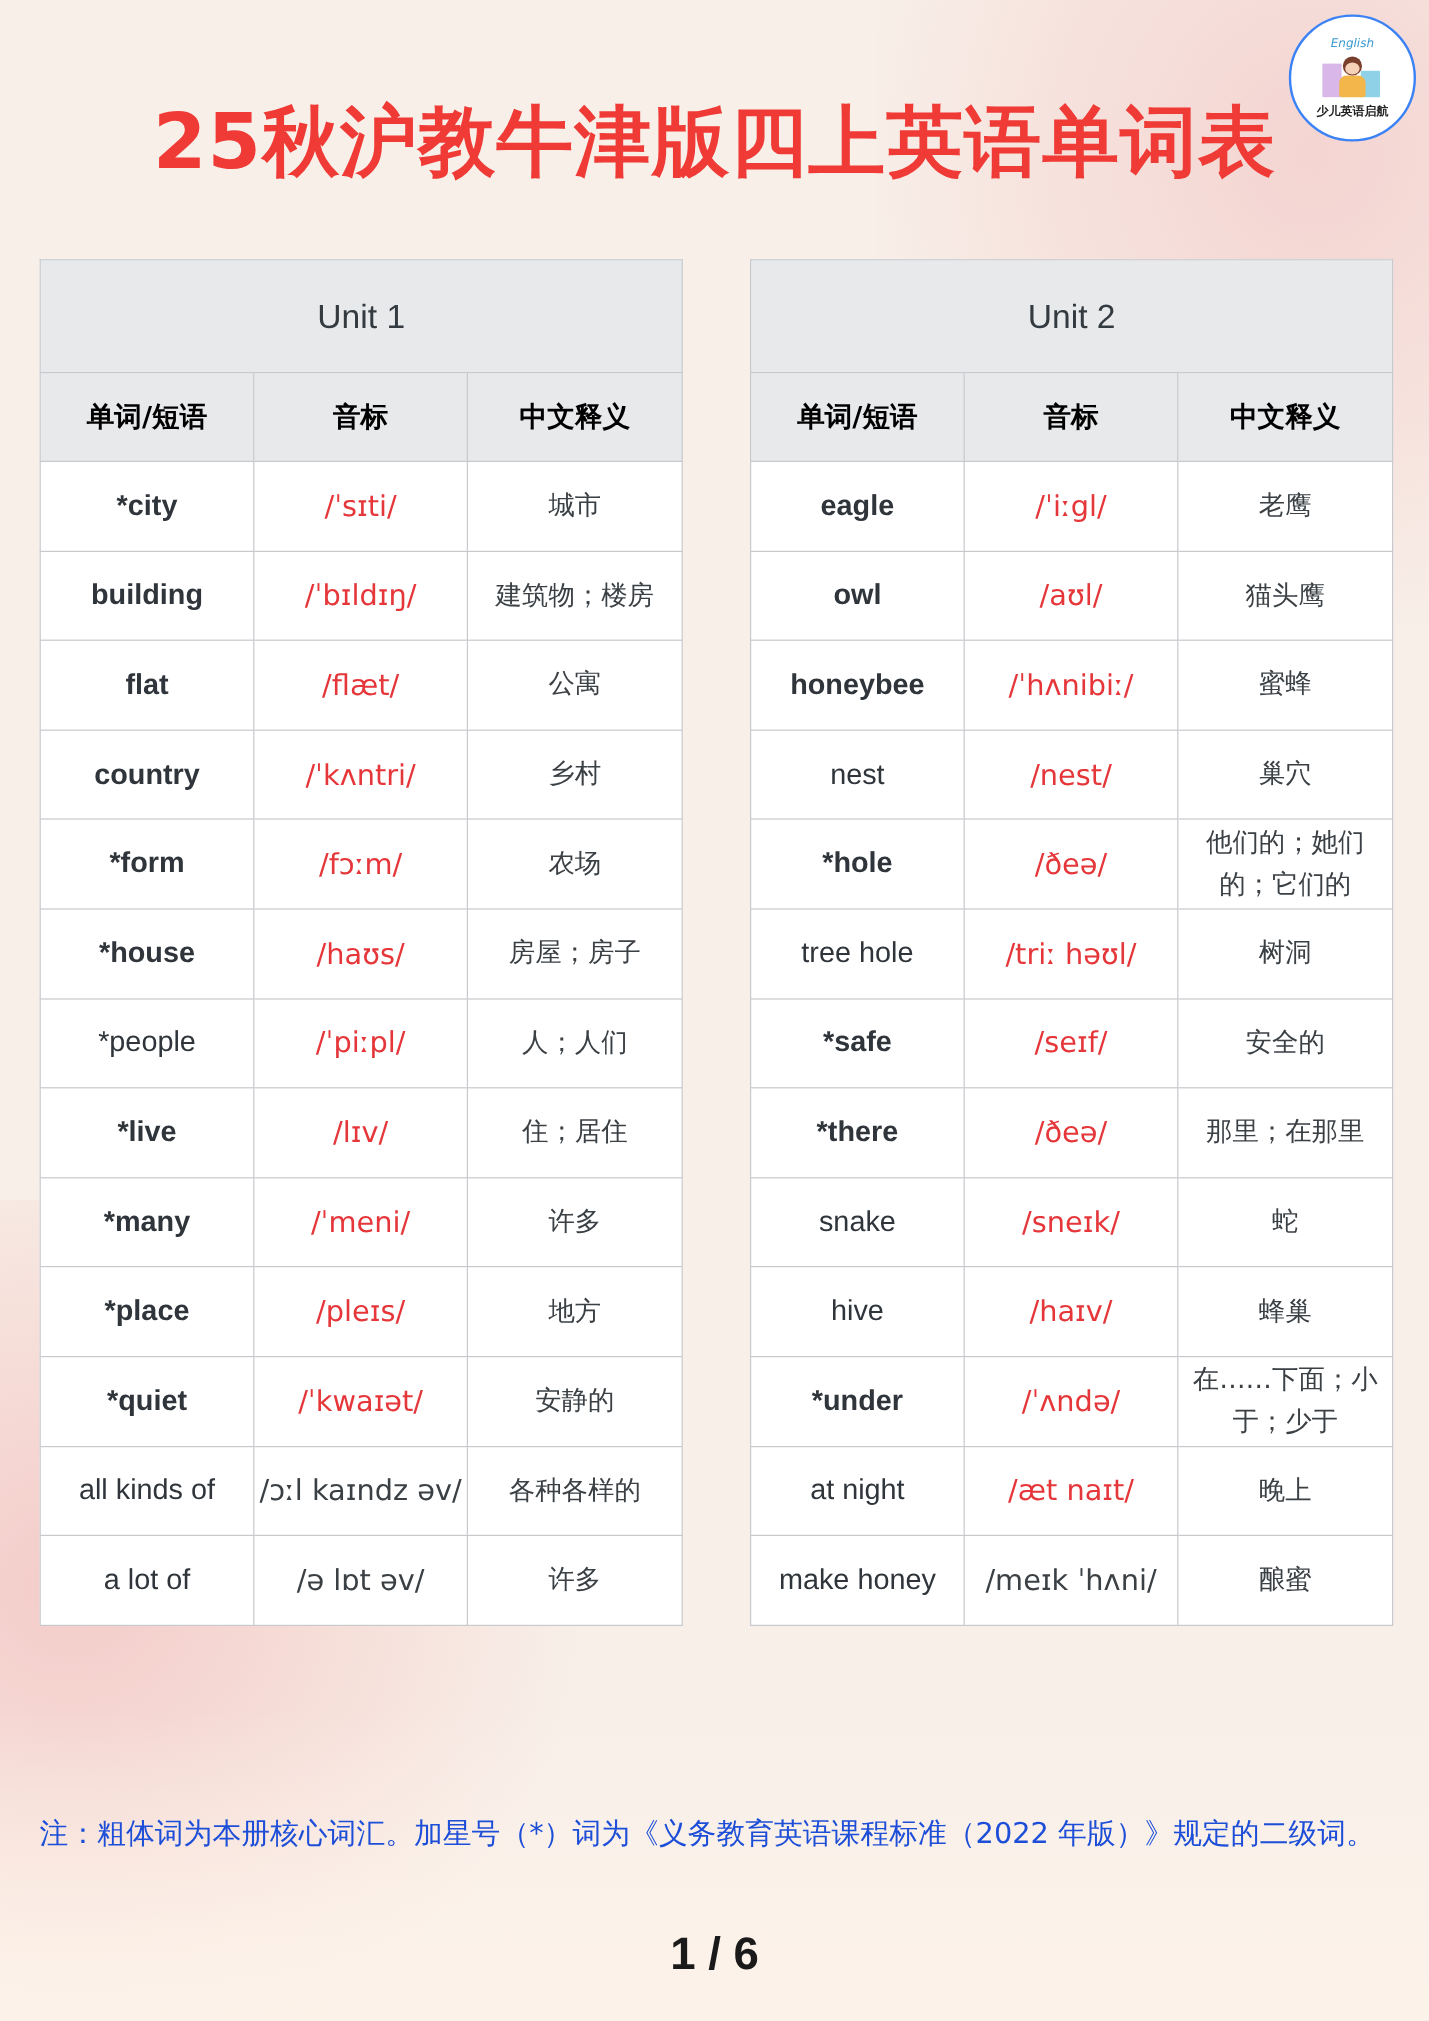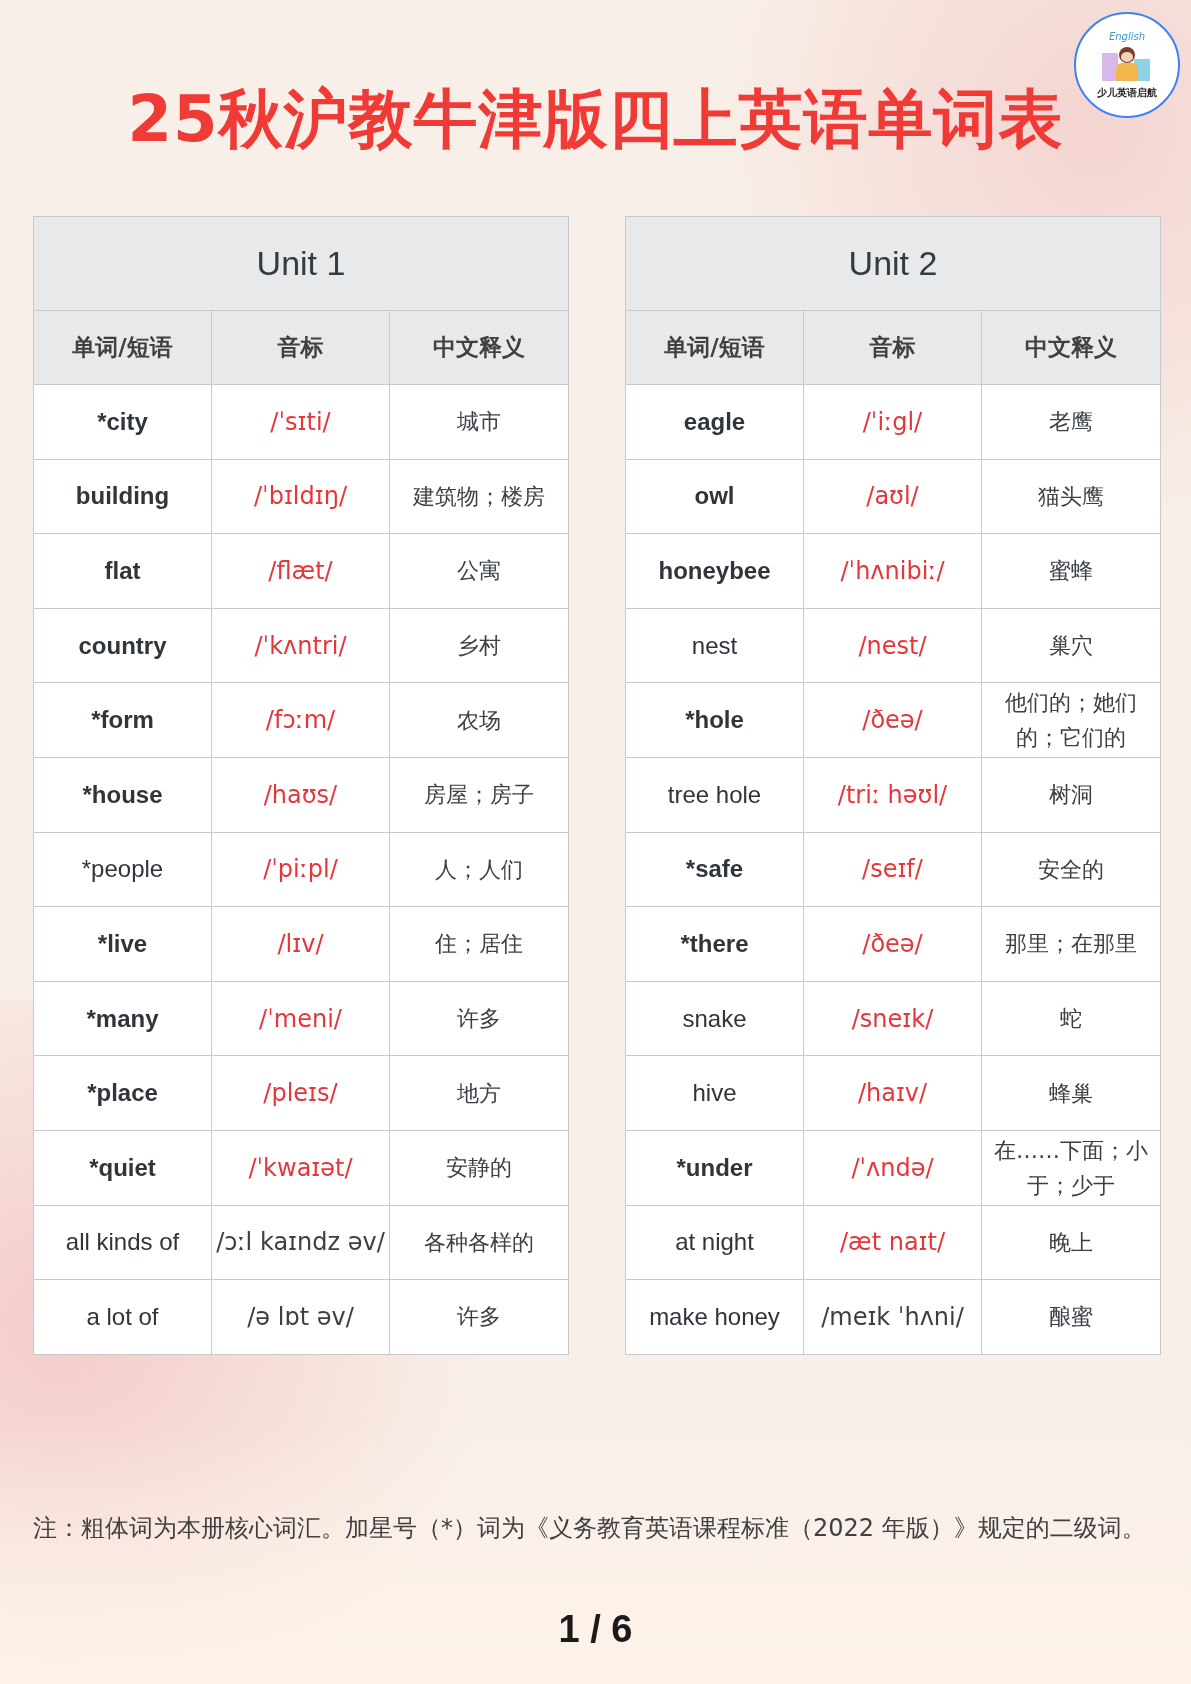--- a/index.html
+++ b/index.html
@@ -58,40 +58,40 @@
       background: #ffffff;
     }
     .unit-table td, .unit-table th {
       border: 1.5px solid #c7c9cc;
       text-align: center;
       vertical-align: middle;
       padding: 0 4px;
     }
     .unit-table .unit-title {
       background: #e8e9eb; height: 94px;
-      font-size: 34px; font-weight: normal; color: #333a40;
+      font-size: 28px; font-weight: normal; color: #333a40;
       font-family: "Liberation Sans", sans-serif;
     }
     .unit-table .col-head {
       background: #e8e9eb; height: 74px;
-      font-size: 23px; font-weight: bold; color: #404040;
+      font-size: 23px; font-weight: bold; color: #000000;
     }
     .unit-table tr.row td { height: 74.6px; }
     .unit-table td.word { font-size: 24px; color: #2f353b; font-family: "Liberation Sans", sans-serif; }
     .unit-table td.word.bold { font-weight: bold; }
     .unit-table td.phon { font-size: 24px; color: #e5363a; font-family: "DejaVu Sans", sans-serif; }
     .unit-table td.phon.plain { color: #3b4045; }
     .unit-table td.meaning { font-size: 22px; color: #3b4045; line-height: 1.6; }
 
     #unit1 { left: 33px; top: 216px; width: 535px; }
     #unit2 { left: 625px; top: 216px; width: 535px; }
 
     .note {
       position: absolute; left: 33px; top: 1510px; width: 1130px;
-      font-size: 24px; line-height: 36px; color: #404040;
+      font-size: 24px; line-height: 36px; color: #1d4ed8;
     }
     .page-num {
       position: absolute; left: 0; right: 0; top: 1608px;
       text-align: center; font-size: 38px; font-weight: bold; color: #1a1a1a;
       font-family: "Liberation Sans", sans-serif;
     }
   </style>
 </head>
 <body>
 

